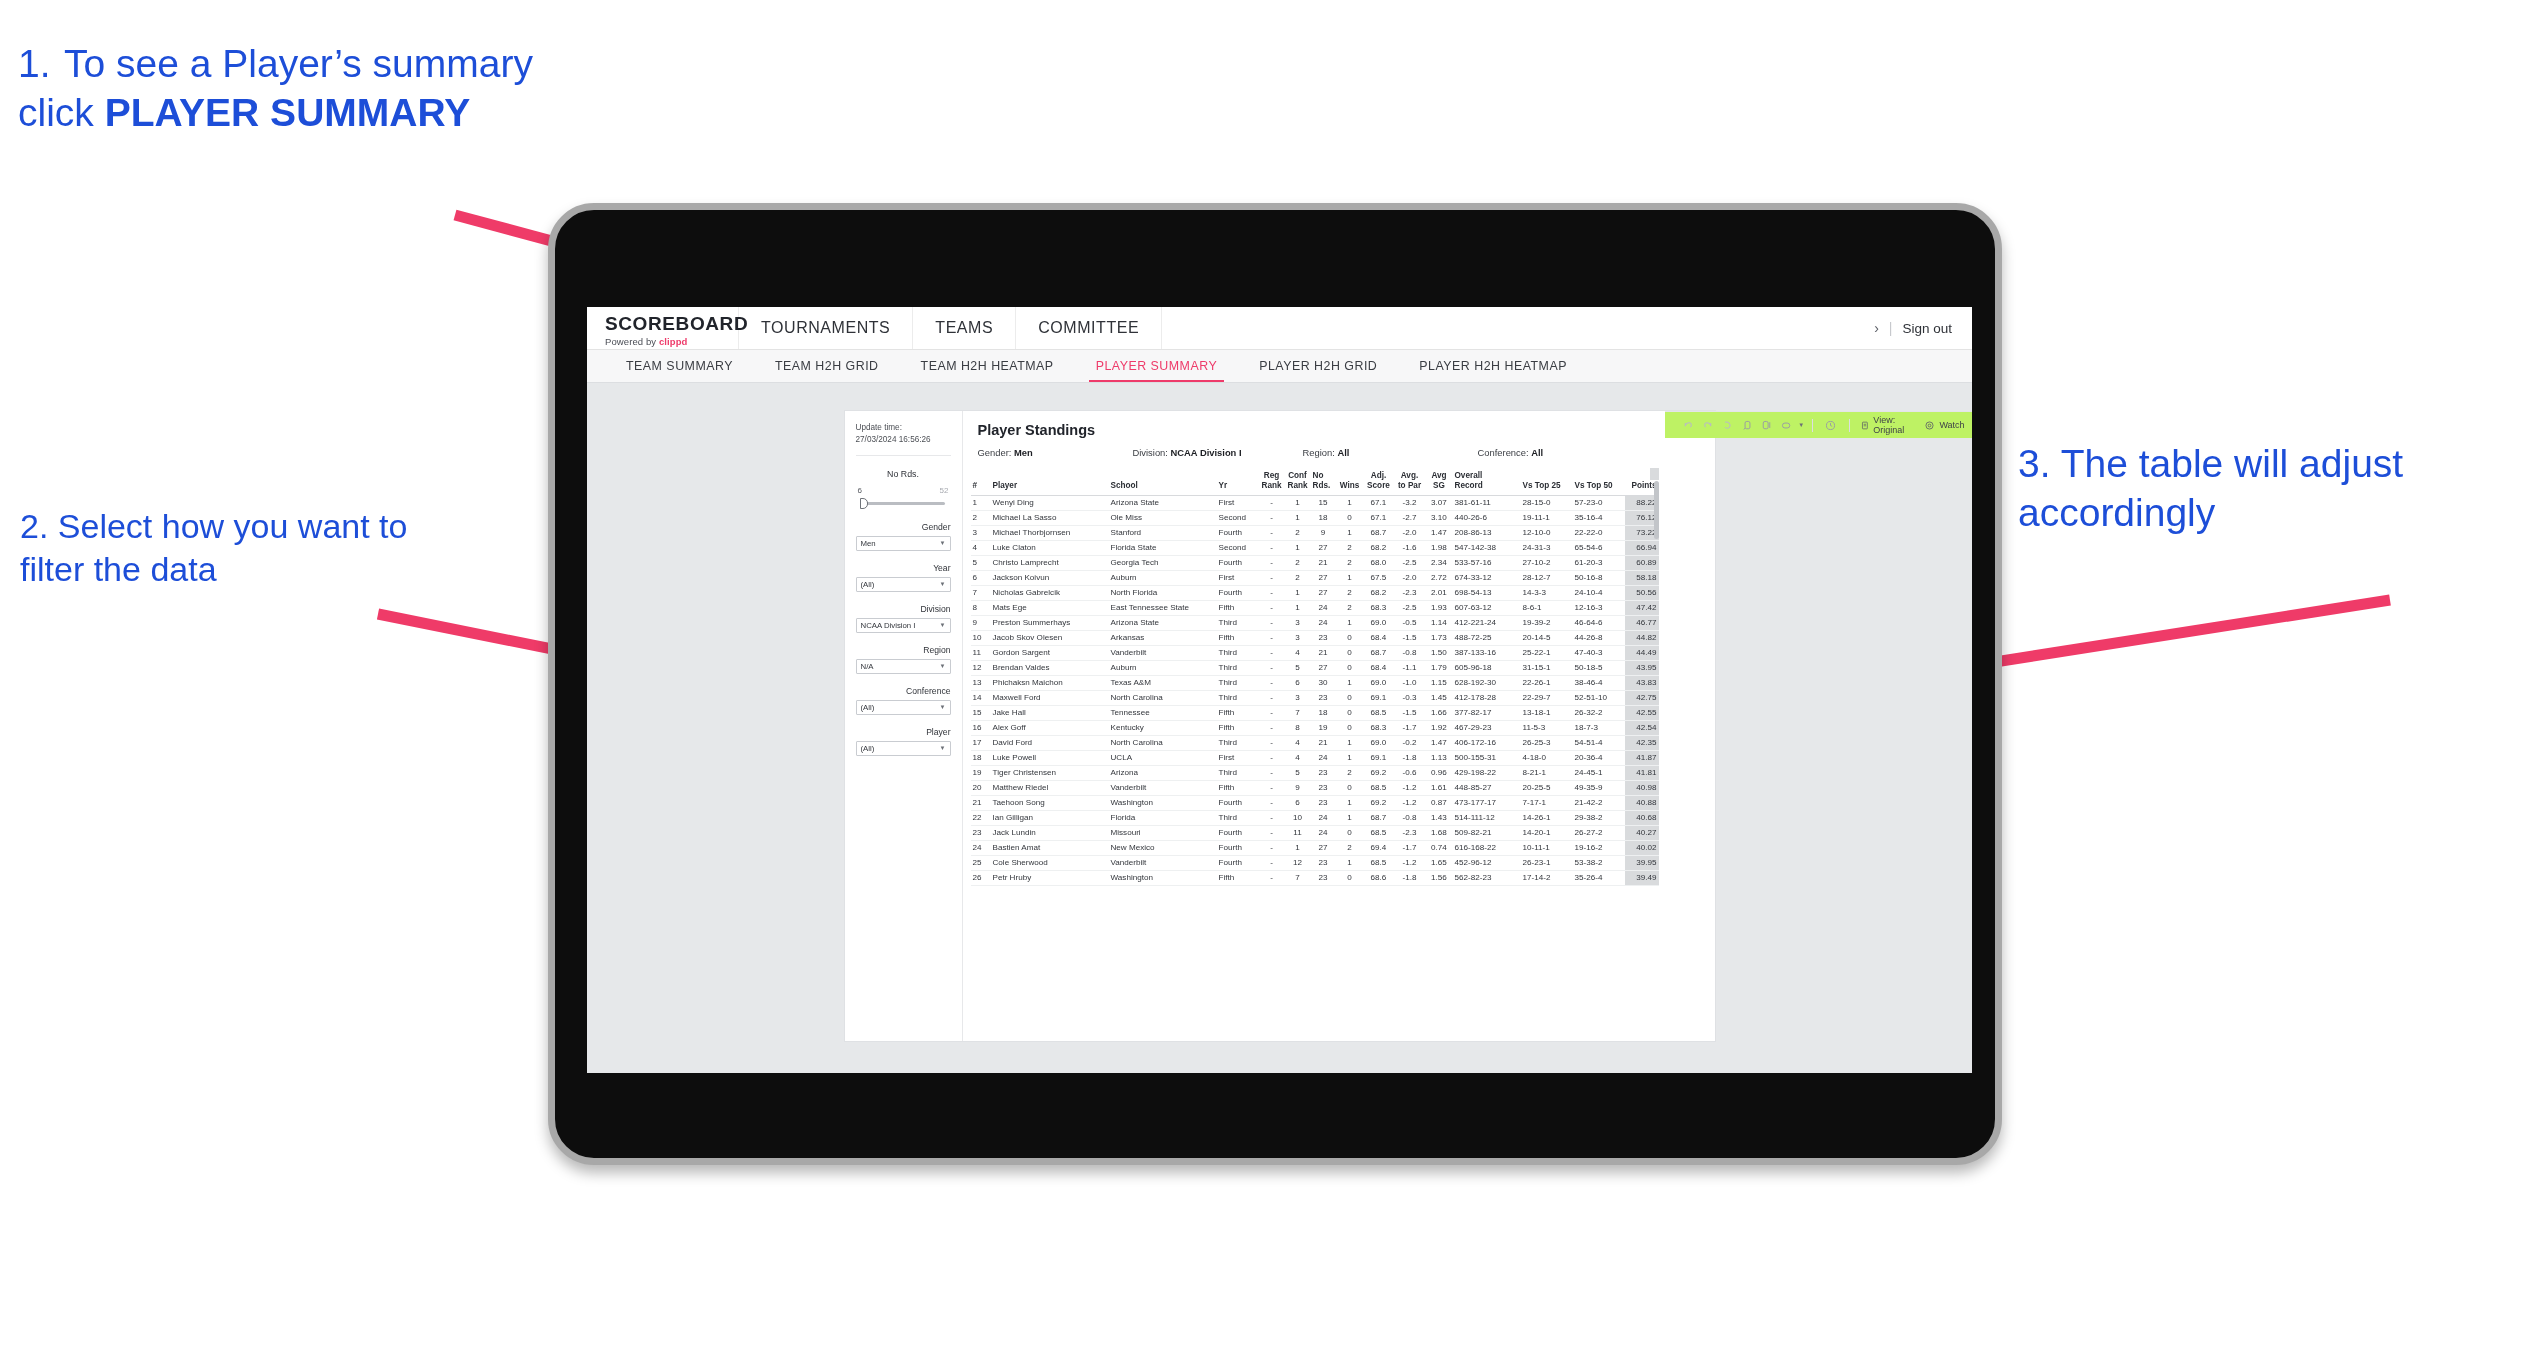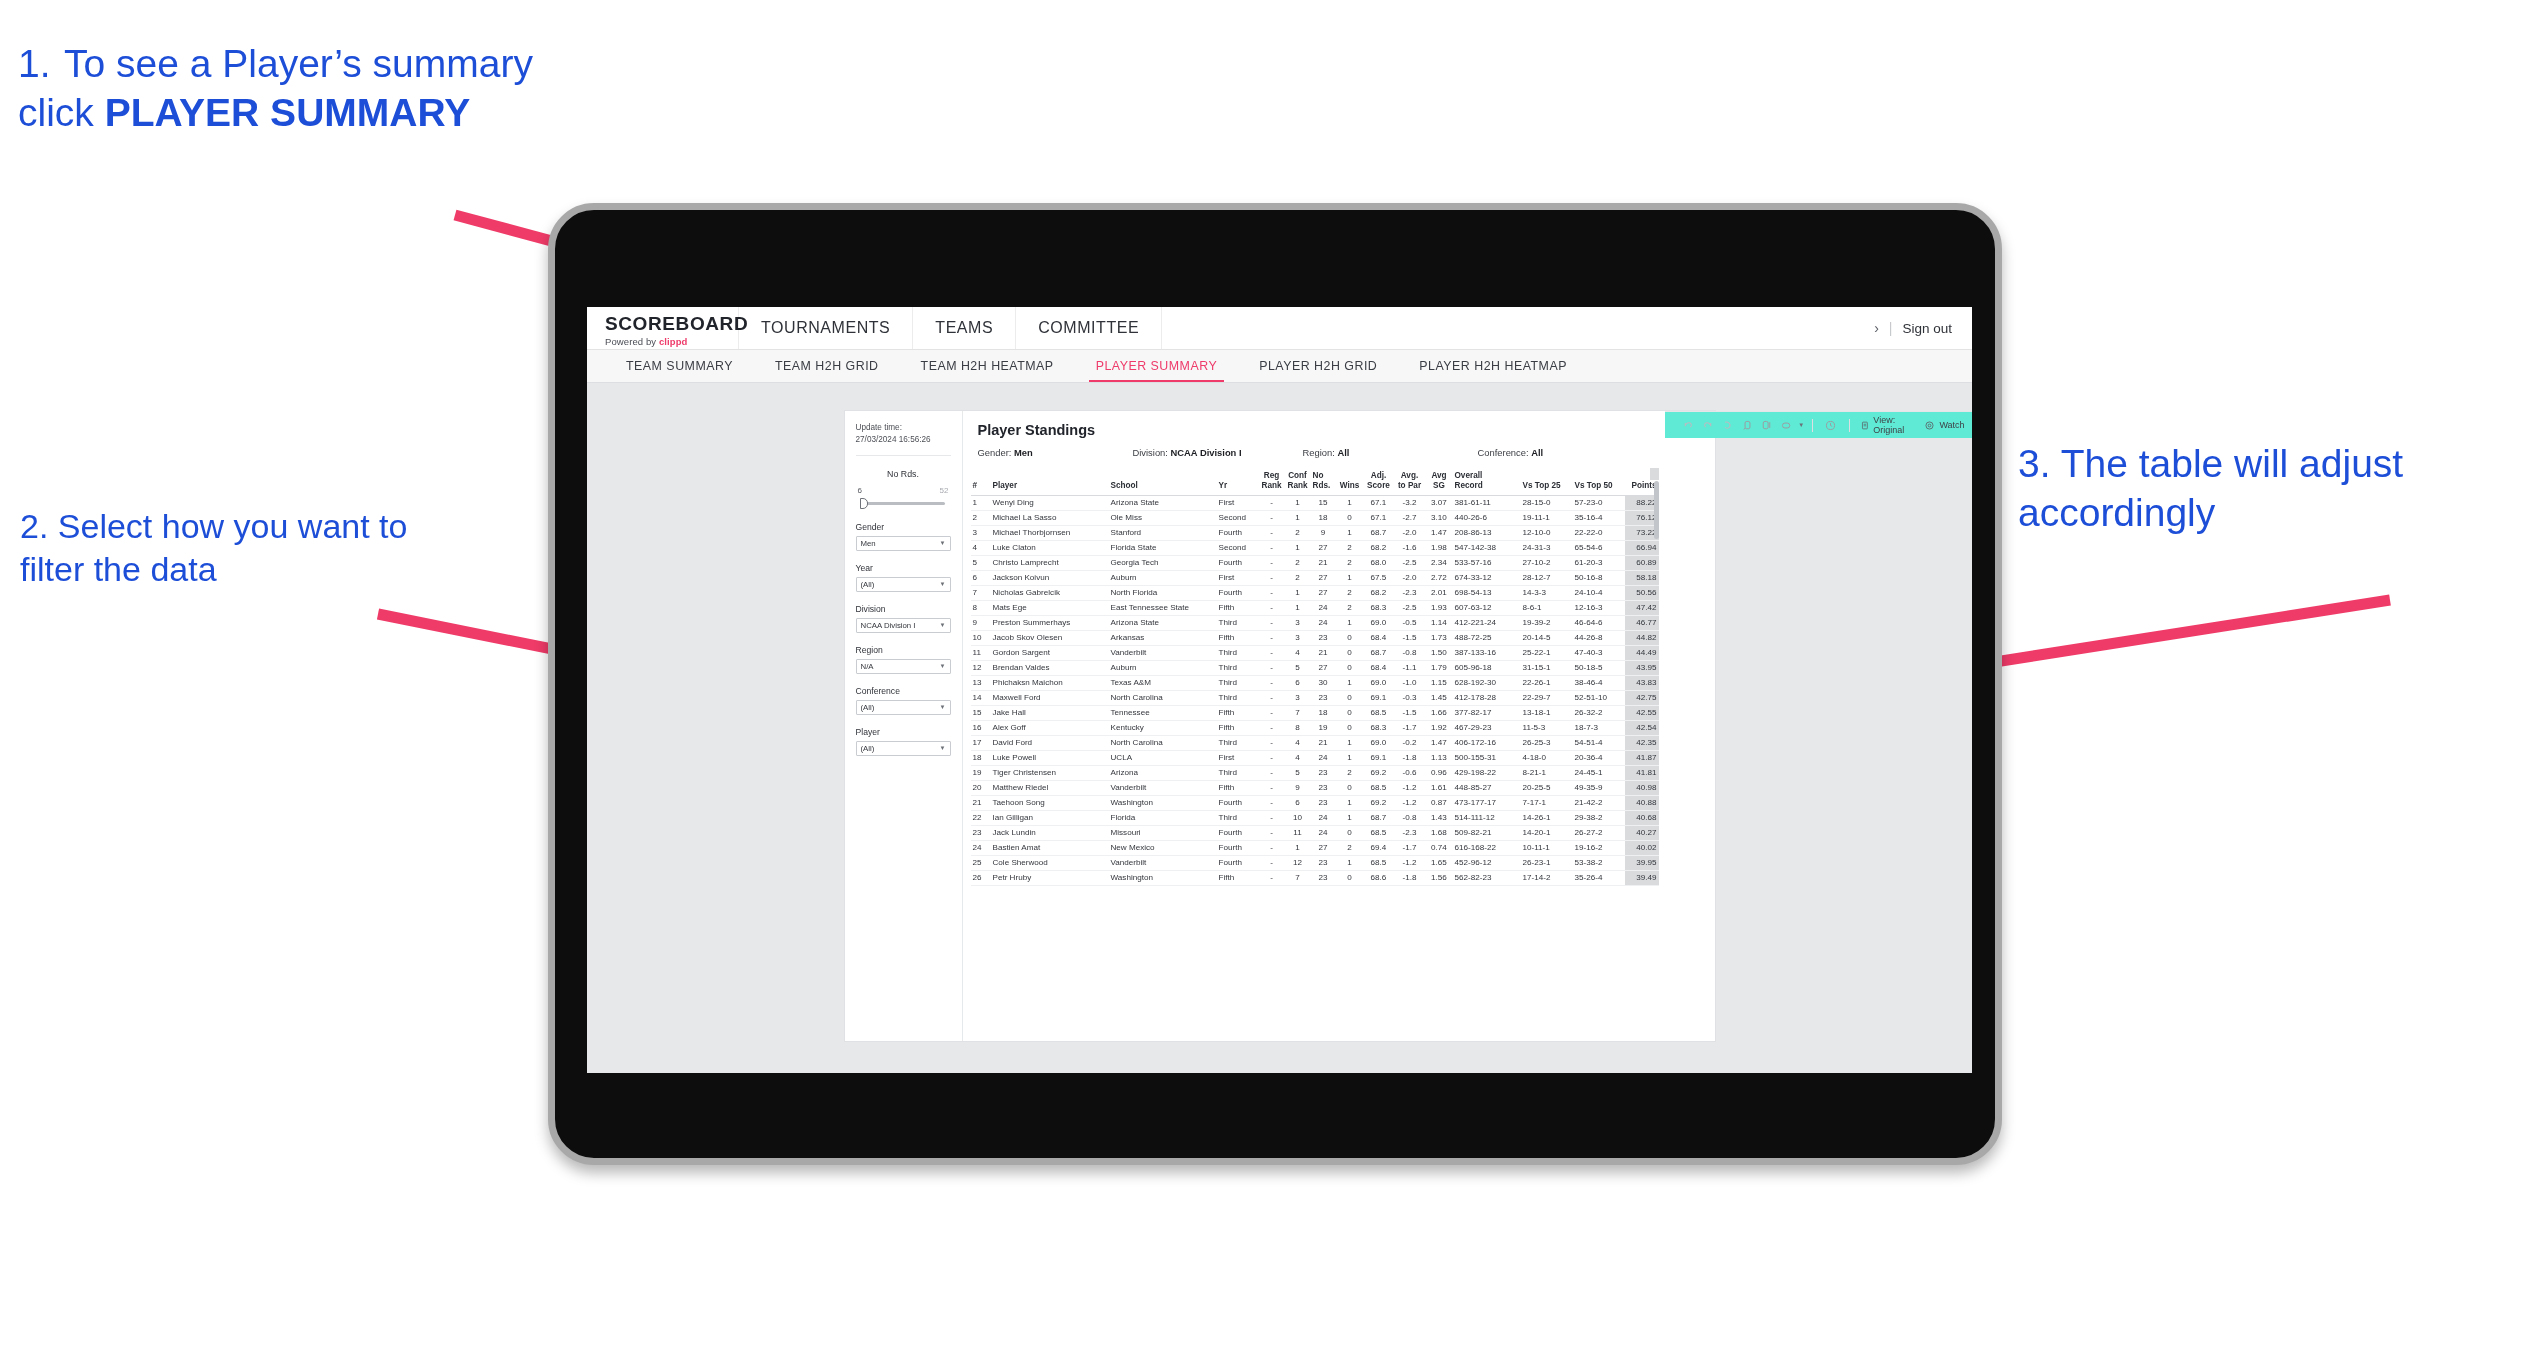--- a/index.html
+++ b/index.html
@@ -87,21 +87,21 @@
     margin: 0 auto; width: 870px; background:#fff; height: 630px;
     display:flex; flex-direction:row;
     box-shadow: 0 0 0 1px #dfe1e4;
   }
   .sheet-body { display:flex; flex:1; min-height:0; }
 
   
   .filters { width:118px; border-right:1px solid #e7e8ea; padding: 11px 0 0 0; flex:none; }
   .upd { padding: 0 10px 9px 11px; font-size: 8.2px; color:#4c4f55; line-height:1.45; }
   .fdiv { height:1px; background:#e7e8ea; margin: 0 11px 11px 11px; }
-  .fgrp { padding: 0 11px 12px 11px; }
+  .fgrp { padding: 0 11px 12px 11px; text-align: right; }
   .flabel { font-size: 8.6px; color:#2f3238; margin-bottom: 4px; }
   .fsel {
     height: 15px; border:1px solid #c9ccd1; background:#fff; border-radius:1px;
     display:flex; align-items:center; padding: 0 4px; font-size:7.8px; color:#33363c;
   }
   .fsel .caret { margin-left:auto; font-size:6px; color:#6c7077; }
   .slider-wrap { padding: 2px 11px 13px 11px; text-align:center; }
   .slider-title { font-size: 8.8px; color:#2f3238; margin-bottom:7px; }
   .slider-nums { display:flex; justify-content:space-between; font-size:8px; color:#55585f; padding:0 2px; }
   .slider-nums .hi { color:#a7aab0; }
@@ -146,21 +146,21 @@
   .c-t25   { width: 52px; }
   .c-t50   { width: 52px; }
   .c-pts   { width: 34px; text-align:right !important; }
   td.c-pts { background:#d9dbdd; color:#25282e; padding-right:5px; }
   th.c-pts { text-align:right; padding-right:5px; }
   .scrollcap { position:absolute; right:6px; top:0; width:9px; height:12px; background:#d9dbdd; }
   .vscroll { position:absolute; right:6px; top:13px; width:5px; height:58px; background:#c2c5c9; border-radius:3px; }
 
   
   .toolbar {
-    height: 27px; border-top:1px solid #e3e5e7; background:#5eead4;
+    height: 27px; border-top:1px solid #e3e5e7; background:#bef264;
     display:flex; align-items:center; padding: 0 14px; gap: 0;
     font-size: 9px; color:#4b4e54;
   }
   .tb { display:flex; align-items:center; justify-content:center; width:22px; height:22px; color:#9a9da2; }
   .tb svg { display:block; }
   .tb.dim { color:#b9bcc1; }
   .tdiv { width:1px; height:13px; background:#dcdee1; margin: 0 8px; }
   .tb-text { display:flex; align-items:center; gap:4px; color:#3f4248; font-size:9px; margin-left:2px; }
   .tb-right { margin-left:auto; display:flex; align-items:center; gap:0; }
   .caret-sm { font-size:6px; color:#6c7077; margin-left:2px; }

